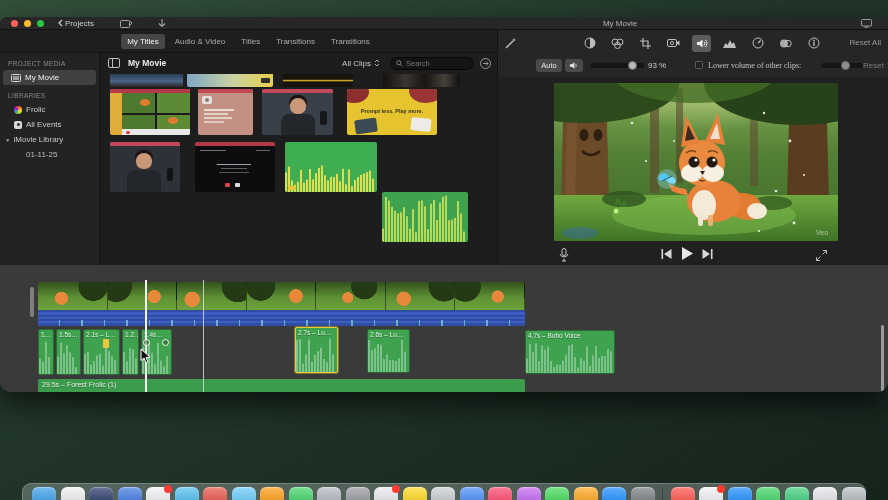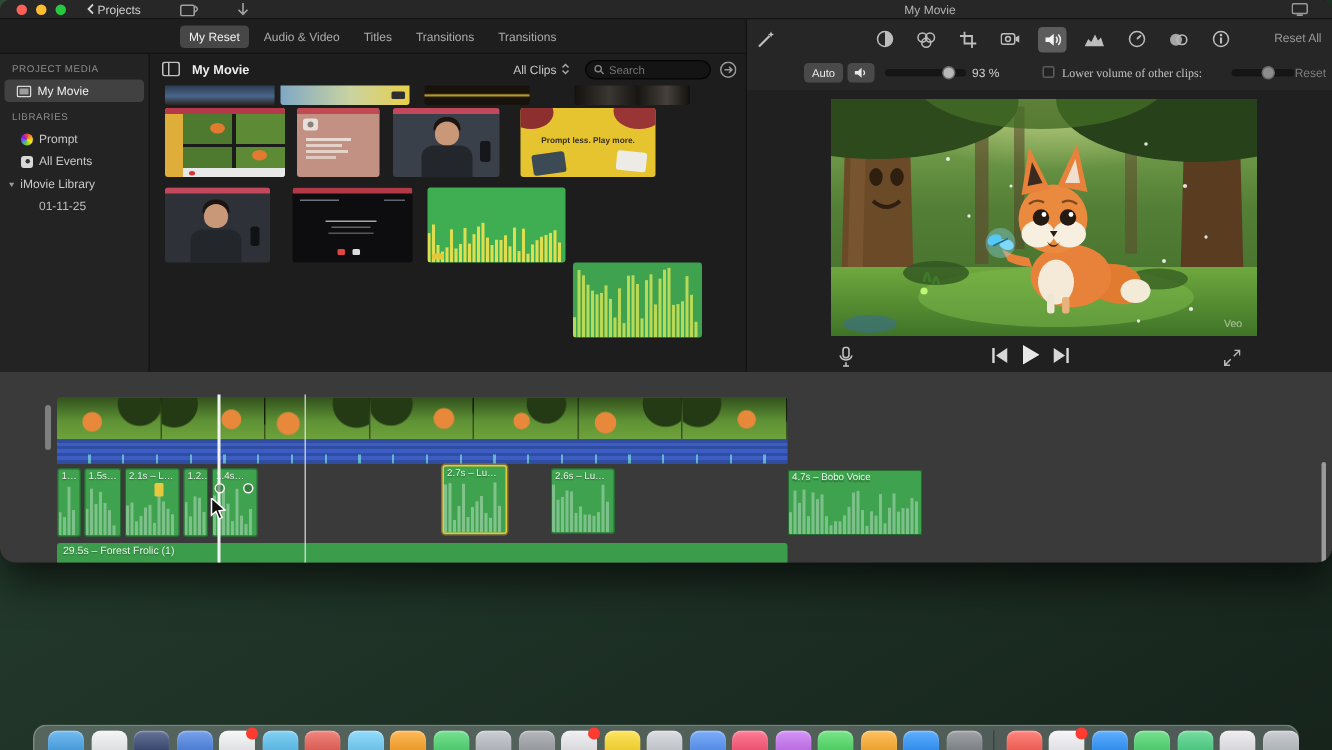--- a/index.html
+++ b/index.html
@@ -2,21 +2,21 @@
 <html><head>
 <meta charset="utf-8">
 <style>
   * { margin:0; padding:0; box-sizing:border-box; }
   html,body { width:888px; height:500px; overflow:hidden; background:#101810;
     font-family:"Liberation Sans", sans-serif; -webkit-user-select:none; }
   #screen { position:relative; width:888px; height:500px; overflow:hidden;
     background:linear-gradient(150deg,#33503a 0%,#22382a 40%,#16241c 100%); }
 
   
-  .window { position:absolute; left:0; top:0; width:888px; height:375px;
+  .window { position:absolute; left:0; top:17px; width:888px; height:375px;
     background:#1e1e1e; border-radius:7px 7px 10px 10px; overflow:hidden;
     box-shadow:0 12px 28px rgba(0,0,0,.65); }
 
   
   .titlebar { position:absolute; left:0; top:0; width:888px; height:13px;
     background:#272727; border-bottom:1px solid #121212; display:flex; align-items:center; }
   .lights { display:flex; gap:6px; margin-left:11px; }
   .light { width:7px; height:7px; border-radius:50%; }
   .tb-back { margin-left:14px; display:flex; align-items:center; gap:2px;
     color:#cfcfcf; font-size:8px; }
@@ -202,42 +202,42 @@
       <div class="tb-title">My Movie</div>
       <svg class="tb-right" width="11" height="9" viewBox="0 0 11 9">
         <rect x="0.5" y="0.5" width="10" height="6.5" rx="1" fill="none" stroke="#9a9a9a"></rect>
         <rect x="3.5" y="7.5" width="4" height="1.2" fill="#9a9a9a"></rect>
       </svg>
     </div>
 
     <div class="left-col">
 
       <div class="tabbar">
-        <div class="tab active">My Reset</div>
+        <div class="tab active">My Titles</div>
         <div class="tab">Audio &amp; Video</div>
         <div class="tab">Titles</div>
         <div class="tab">Transitions</div>
         <div class="tab">Transitions</div>
       </div>
 
       <div class="sidebar">
         <div class="s-header">PROJECT MEDIA</div>
         <div class="s-item selected">
           <span class="ico">
             <svg width="10" height="8" viewBox="0 0 10 8">
                 <rect x="0.5" y="0.5" width="9" height="7" rx="1" fill="none" stroke="#d8d8d8"></rect>
                 <rect x="2" y="2" width="6" height="4" fill="#d8d8d8" opacity=".6"></rect>
               </svg>
           </span>
           <span>My Movie</span>
         </div>
         <div class="s-header">LIBRARIES</div>
         <div class="s-item">
           <span class="ico photos-wheel"></span>
-          <span>Prompt</span>
+          <span>Frolic</span>
         </div>
         <div class="s-item">
           <span class="ico events-ico"></span>
           <span>All Events</span>
         </div>
         <div class="s-item" style="padding-left:6px">
           <span class="chev">▾</span>
           <span>iMovie Library</span>
         </div>
         <div class="s-child">01-11-25</div>

